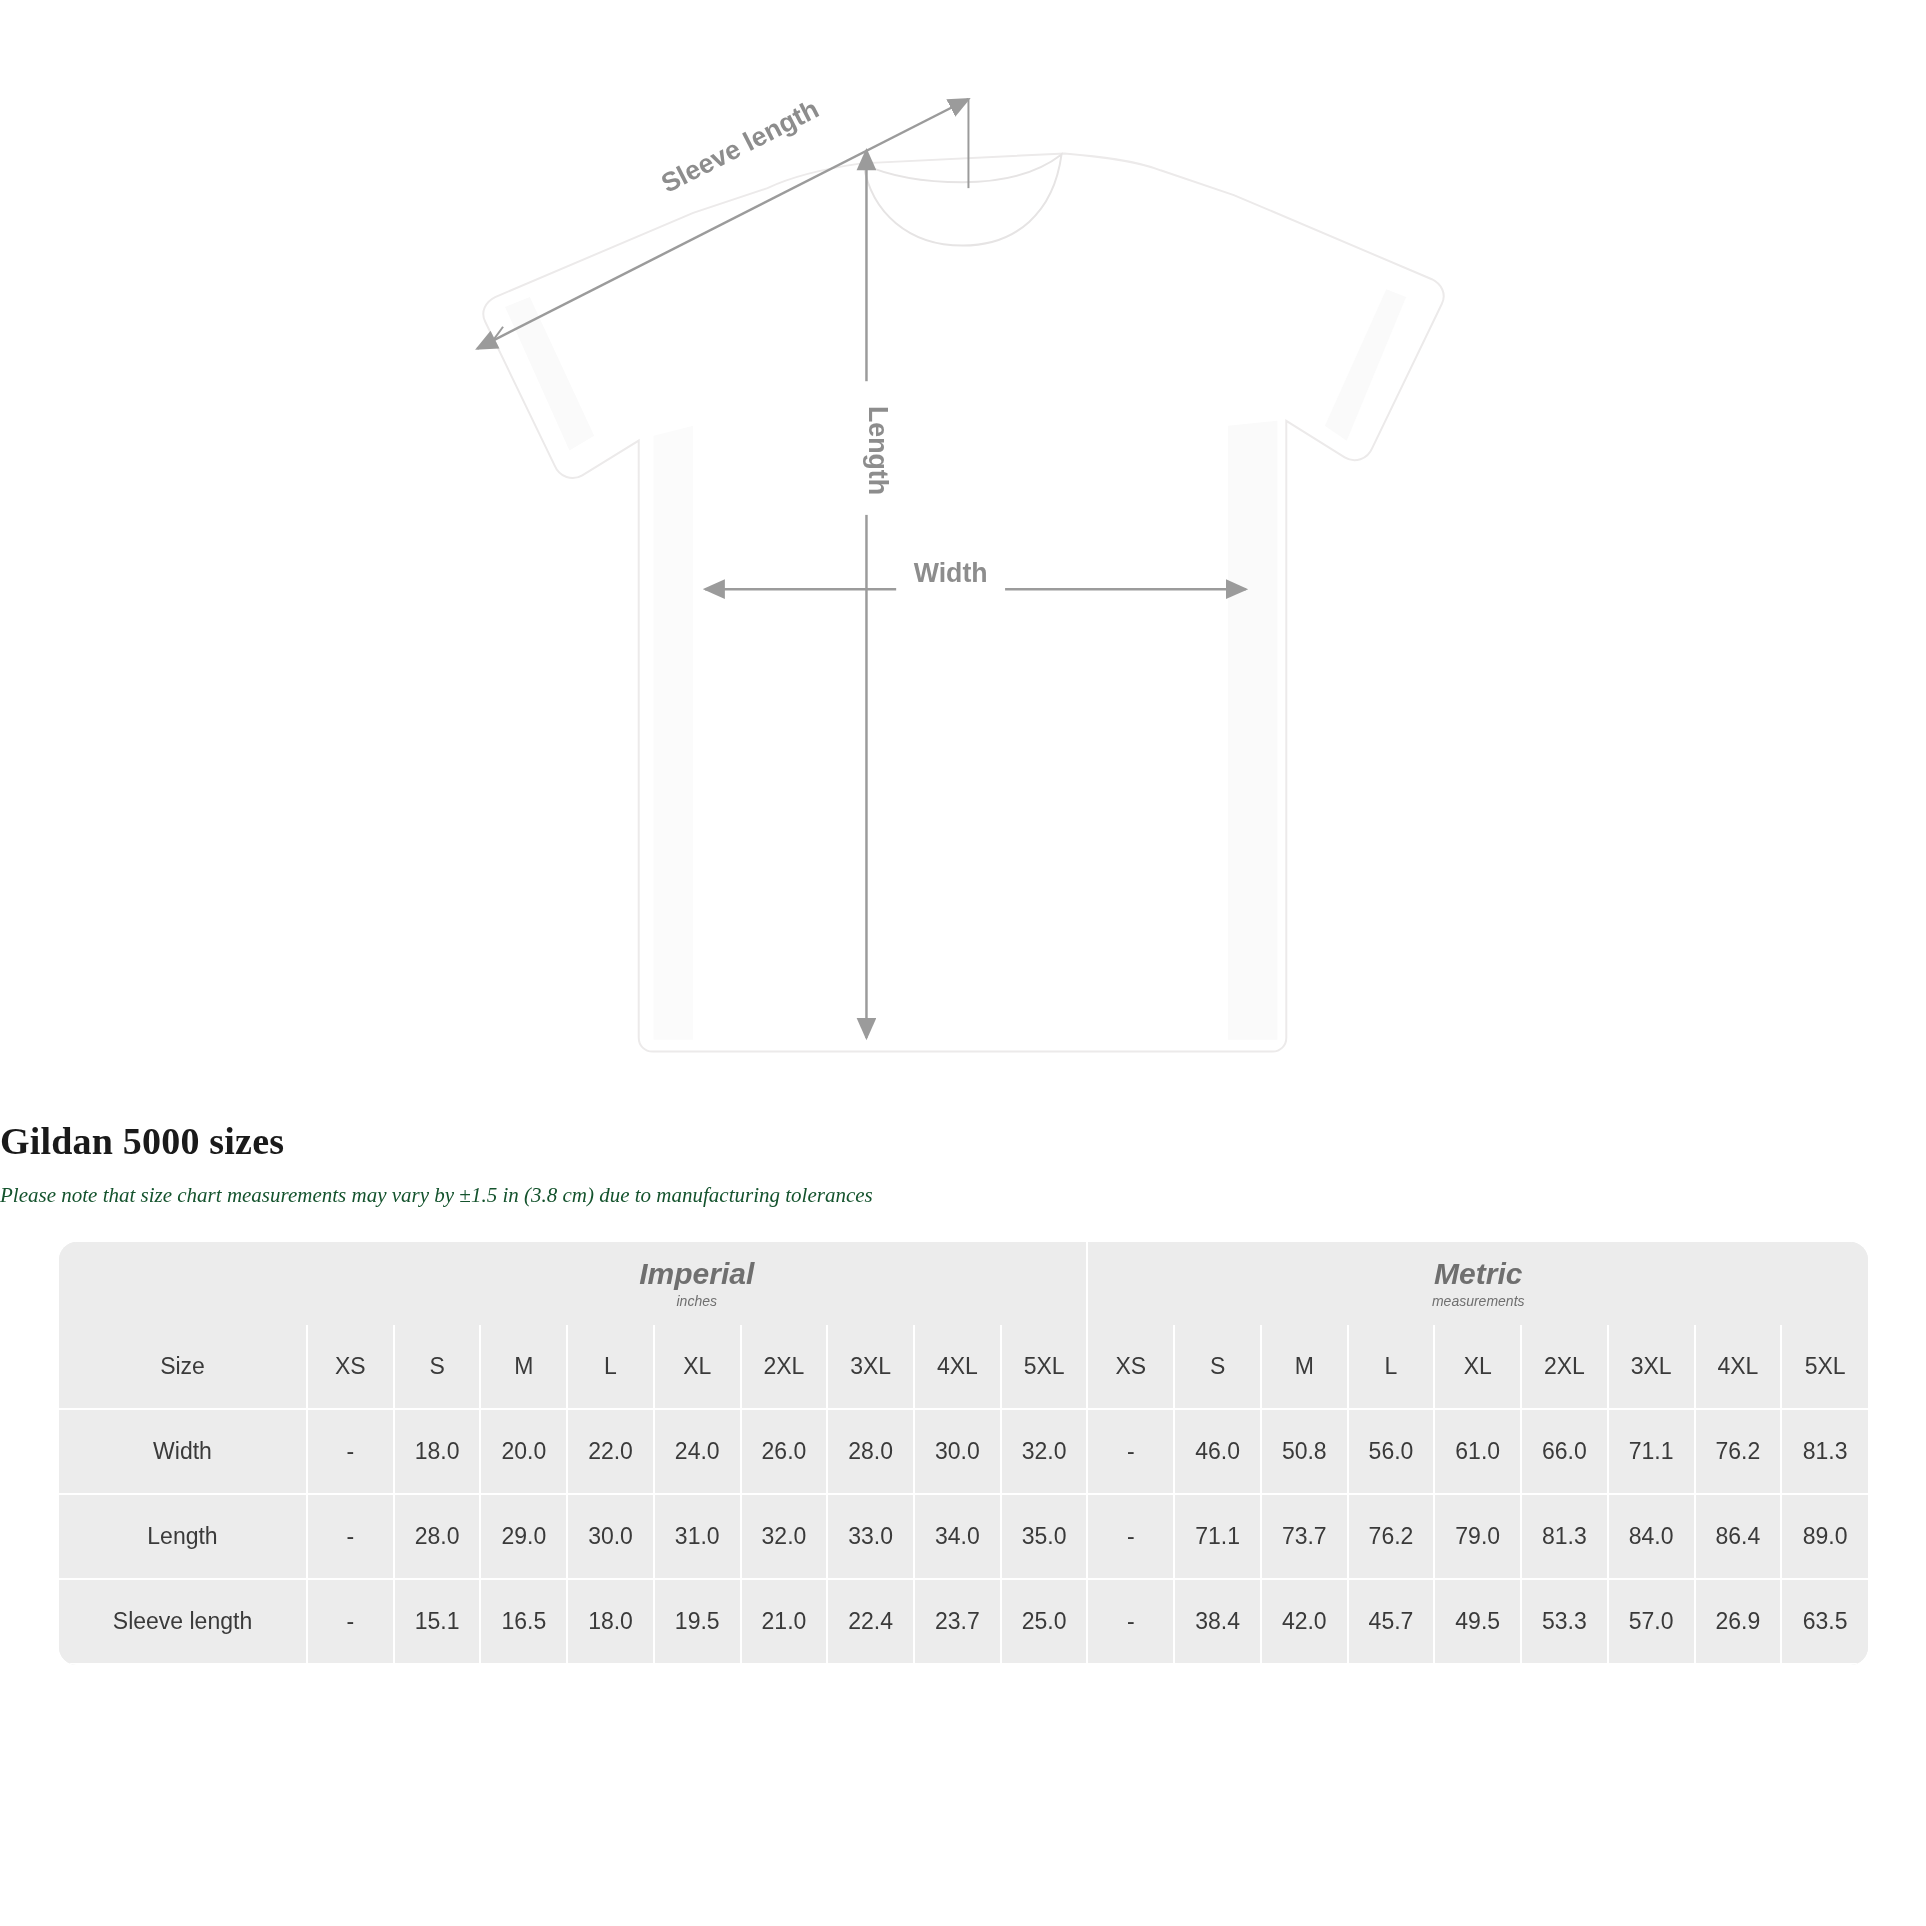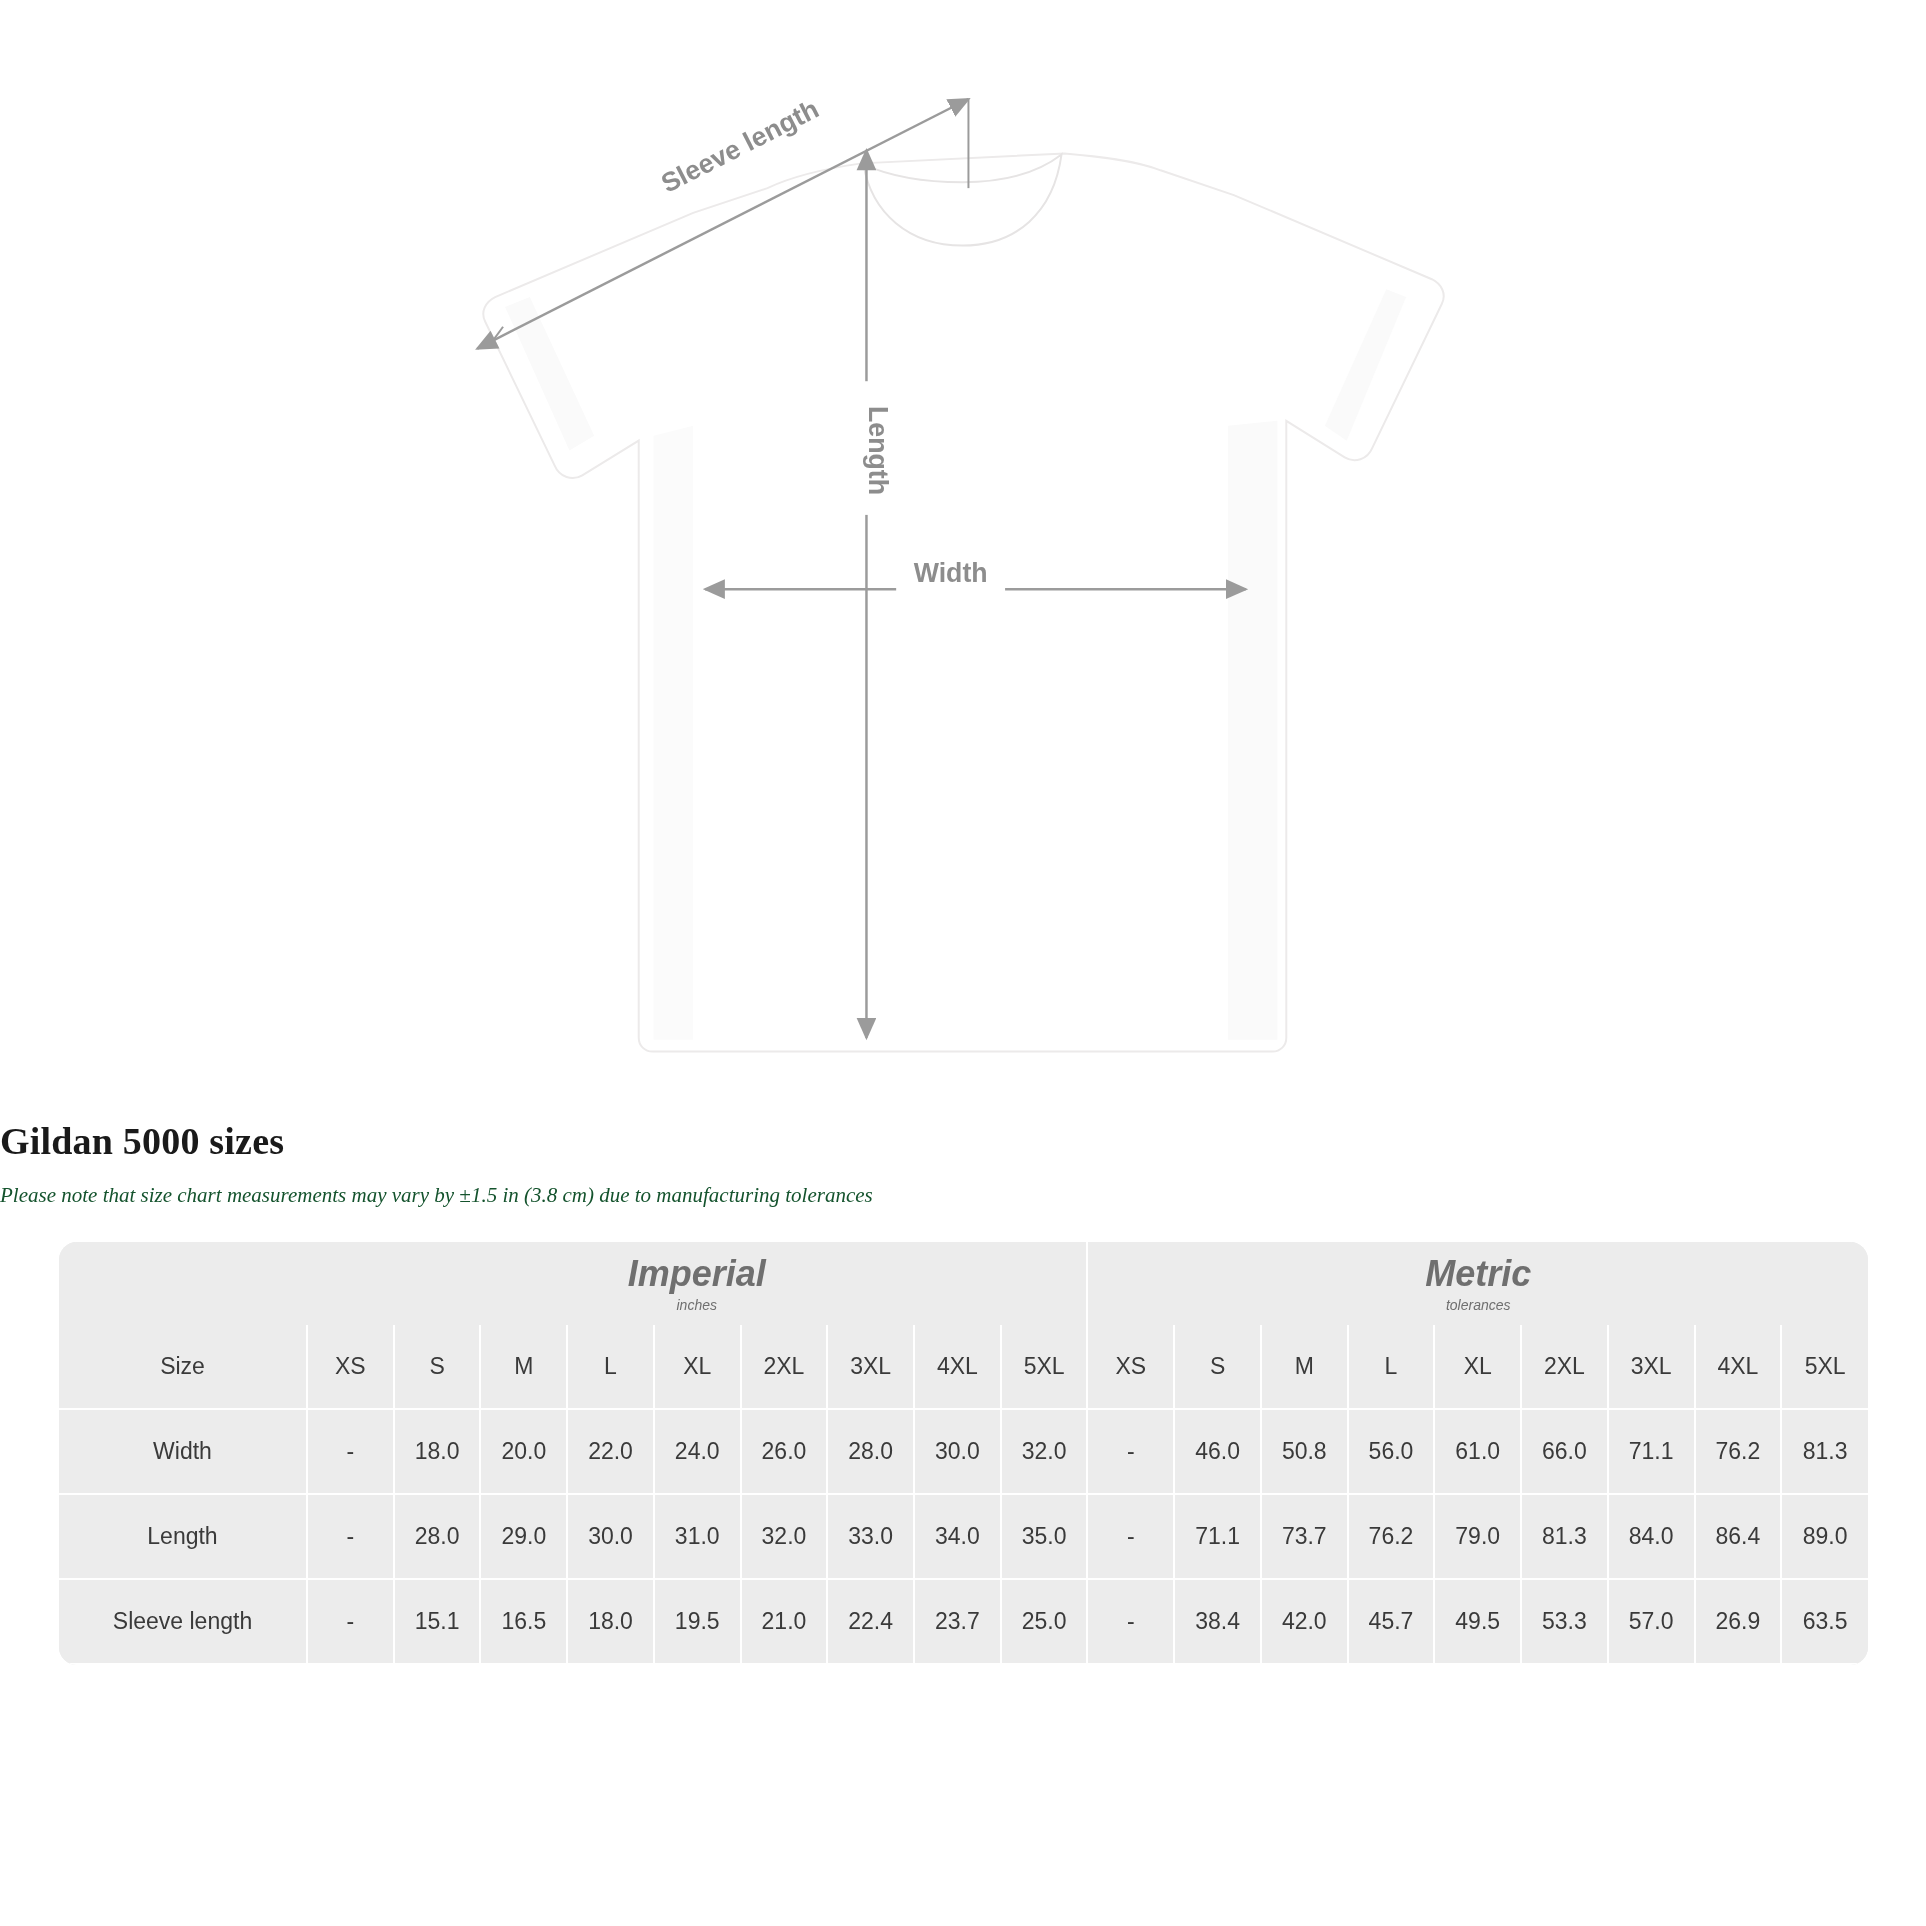--- a/index.html
+++ b/index.html
@@ -74,21 +74,21 @@
   }
   table.size-table td:last-child, table.size-table th:last-child {
     border-right: none;
   }
   .unit-head {
     height: 127px;
     background: #ececec;
     border-bottom: none !important;
   }
   .unit-name {
-    font-size: 36px;
+    font-size: 30px;
     font-style: italic;
     font-weight: bold;
     color: #6f6f6f;
     line-height: 1.25;
   }
   .unit-sub {
     font-size: 14px;
     font-style: italic;
     color: #6f6f6f;
     line-height: 1.4;
@@ -201,21 +201,21 @@
       <tbody>
 
         <tr>
           <td class="blank-head"></td>
           <td class="unit-head" colspan="9">
             <div class="unit-name">Imperial</div>
             <div class="unit-sub">inches</div>
           </td>
           <td class="unit-head" colspan="9">
             <div class="unit-name">Metric</div>
-            <div class="unit-sub">tolerances</div>
+            <div class="unit-sub">measurements</div>
           </td>
         </tr>
 
         <tr>
           <td class="row-label">Size</td>
           <td class="col-head">XS</td>
           <td class="col-head">S</td>
           <td class="col-head">M</td>
           <td class="col-head">L</td>
           <td class="col-head">XL</td>

